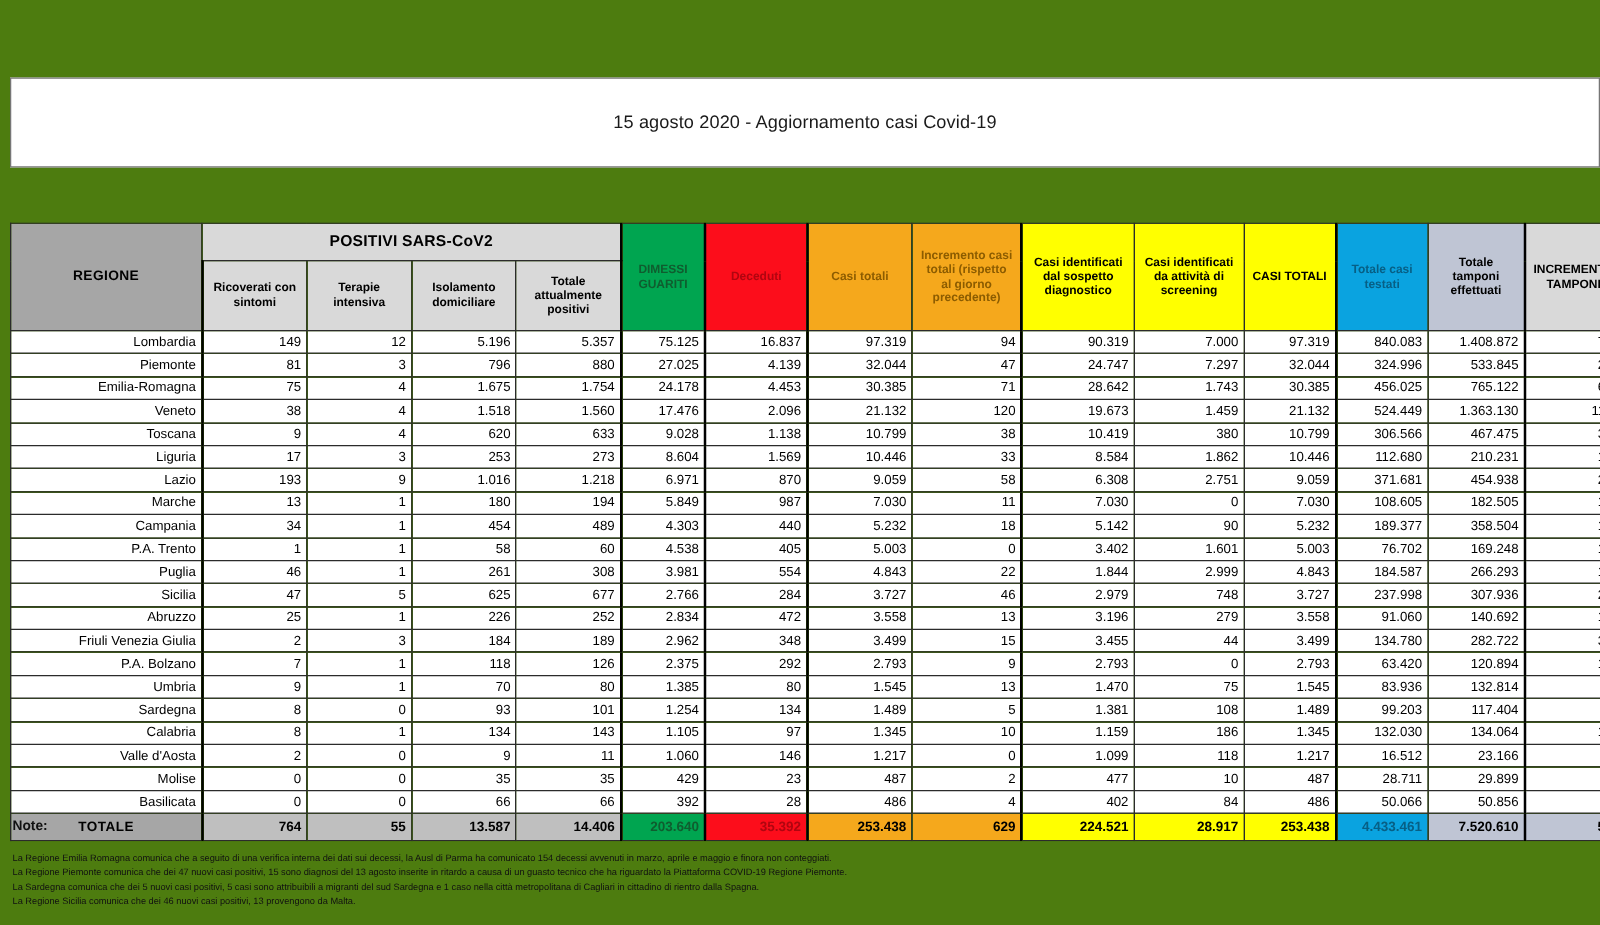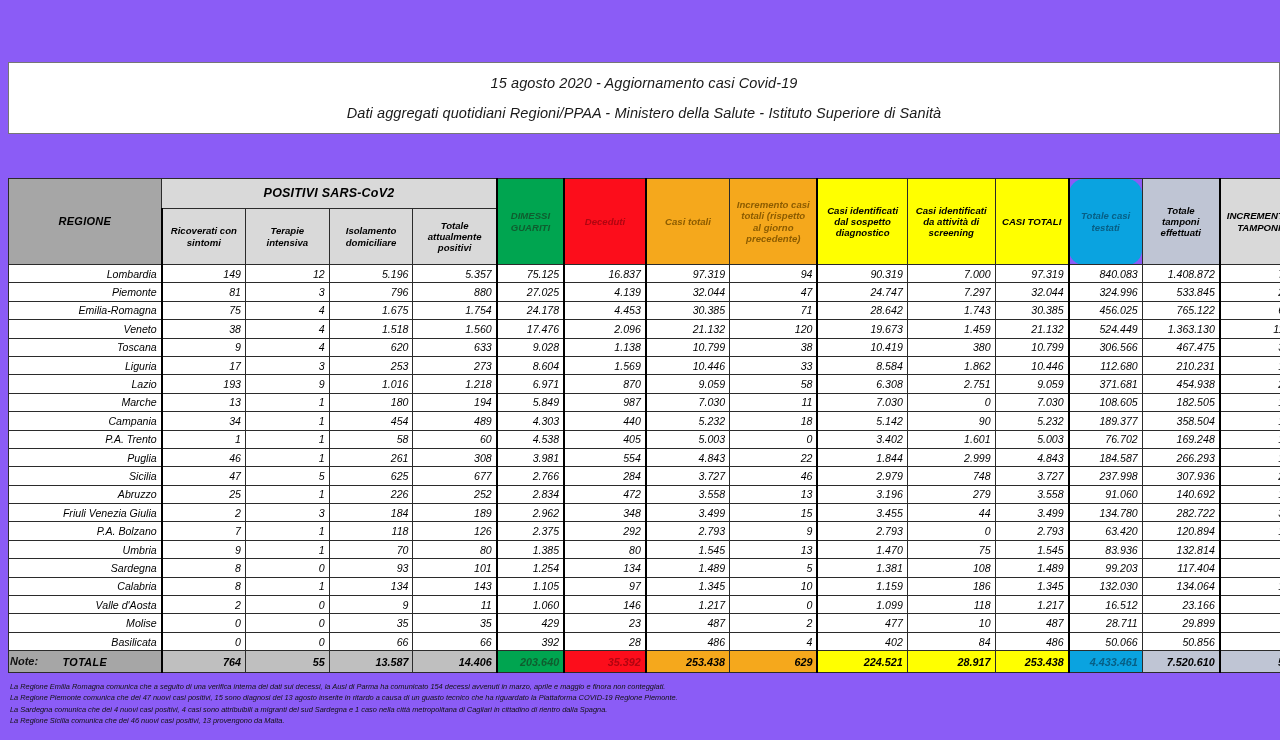--- a/index.html
+++ b/index.html
@@ -4,21 +4,21 @@
 <title>Aggiornamento casi Covid-19</title>
 <style>
   * { box-sizing: border-box; }
   html, body {
     margin: 0; padding: 0;
     width: 1280px; height: 740px;
     background: #ffffff;
     font-family: "Liberation Sans", sans-serif;
     overflow: hidden;
   }
-  #page { position: relative; width: 1280px; height: 740px; background: #8b5cf6; font-style: italic; }
+  #page { position: relative; width: 1280px; height: 740px; background: #4d7c0f; }
 
   
   .title-box {
     position: absolute;
     left: 8px; top: 62px;
     width: 1272px; height: 72px;
     border: 1px solid #767676;
     background: #ffffff;
     display: flex; flex-direction: column;
     align-items: center; justify-content: center;
@@ -64,21 +64,21 @@
   }
   th.region-head {
     background: #a6a6a6; color: #000;
     font-size: 11px; letter-spacing: .3px;
   }
   th.sub-grey { background: #d9d9d9; color: #000; }
   th.c-green  { background: #00a550; color: #0f5d2f; }
   th.c-red    { background: #fc0d1b; color: #b00510; }
   th.c-orange { background: #f5a81c; color: #8c5c00; }
   th.c-yellow { background: #ffff00; color: #000; }
-  th.c-blue   { background: #0aa3e0; color: #075f85; border-radius: 15px; }
+  th.c-blue   { background: #0aa3e0; color: #075f85; }
   th.c-slate  { background: #bfc5d4; color: #000; }
   th.c-ltgrey { background: #d9d9d9; color: #000; }
 
   
   tbody td { height: 18.4px; font-size: 10.6px; background: #ffffff; }
   td.region { text-align: right; padding-left: 4px; font-size: 10.6px; }
   td.num    { text-align: right; padding-right: 4px; }
 
   
   tr.total td { font-weight: bold; height: 22px; font-size: 10.8px; }
@@ -109,21 +109,20 @@
     white-space: nowrap;
   }
 </style>
 </head>
 <body>
 
 <div id="page">
 
   <div class="title-box">
     <div class="title-line1">15 agosto 2020 - Aggiornamento casi Covid-19</div>
-    <div class="title-line2">Dati aggregati quotidiani Regioni/PPAA - Ministero della Salute - Istituto Superiore di Sanità</div>
   </div>
 
   <div class="table-wrap">
     <table class="covid">
       <colgroup>
         <col style="width:150px">
         <col style="width:82px">
           <col style="width:82px">
           <col style="width:82px">
           <col style="width:82px">
@@ -576,18 +575,18 @@
           </tr>
         </tbody>
     </table>
   </div>
 
   <div class="notes">
     <div class="notes-title">Note:</div>
     <div id="notes-lines">
         <div class="note-line">La Regione Emilia Romagna comunica che a seguito di una verifica interna dei dati sui decessi, la Ausl di Parma ha comunicato 154 decessi avvenuti in marzo, aprile e maggio e finora non conteggiati.</div>
         <div class="note-line">La Regione Piemonte comunica che dei 47 nuovi casi positivi, 15 sono diagnosi del 13 agosto inserite in ritardo a causa di un guasto tecnico che ha riguardato la Piattaforma COVID-19 Regione Piemonte.</div>
-        <div class="note-line">La Sardegna comunica che dei 4 nuovi casi positivi, 4 casi sono attribuibili a migranti del sud Sardegna e 1 caso nella città metropolitana di Cagliari in cittadino di rientro dalla Spagna.</div>
+        <div class="note-line">La Sardegna comunica che dei 5 nuovi casi positivi, 5 casi sono attribuibili a migranti del sud Sardegna e 1 caso nella città metropolitana di Cagliari in cittadino di rientro dalla Spagna.</div>
         <div class="note-line">La Regione Sicilia comunica che dei 46 nuovi casi positivi, 13 provengono da Malta.</div>
       </div>
   </div>
 
 </div>
 
 </body></html>

